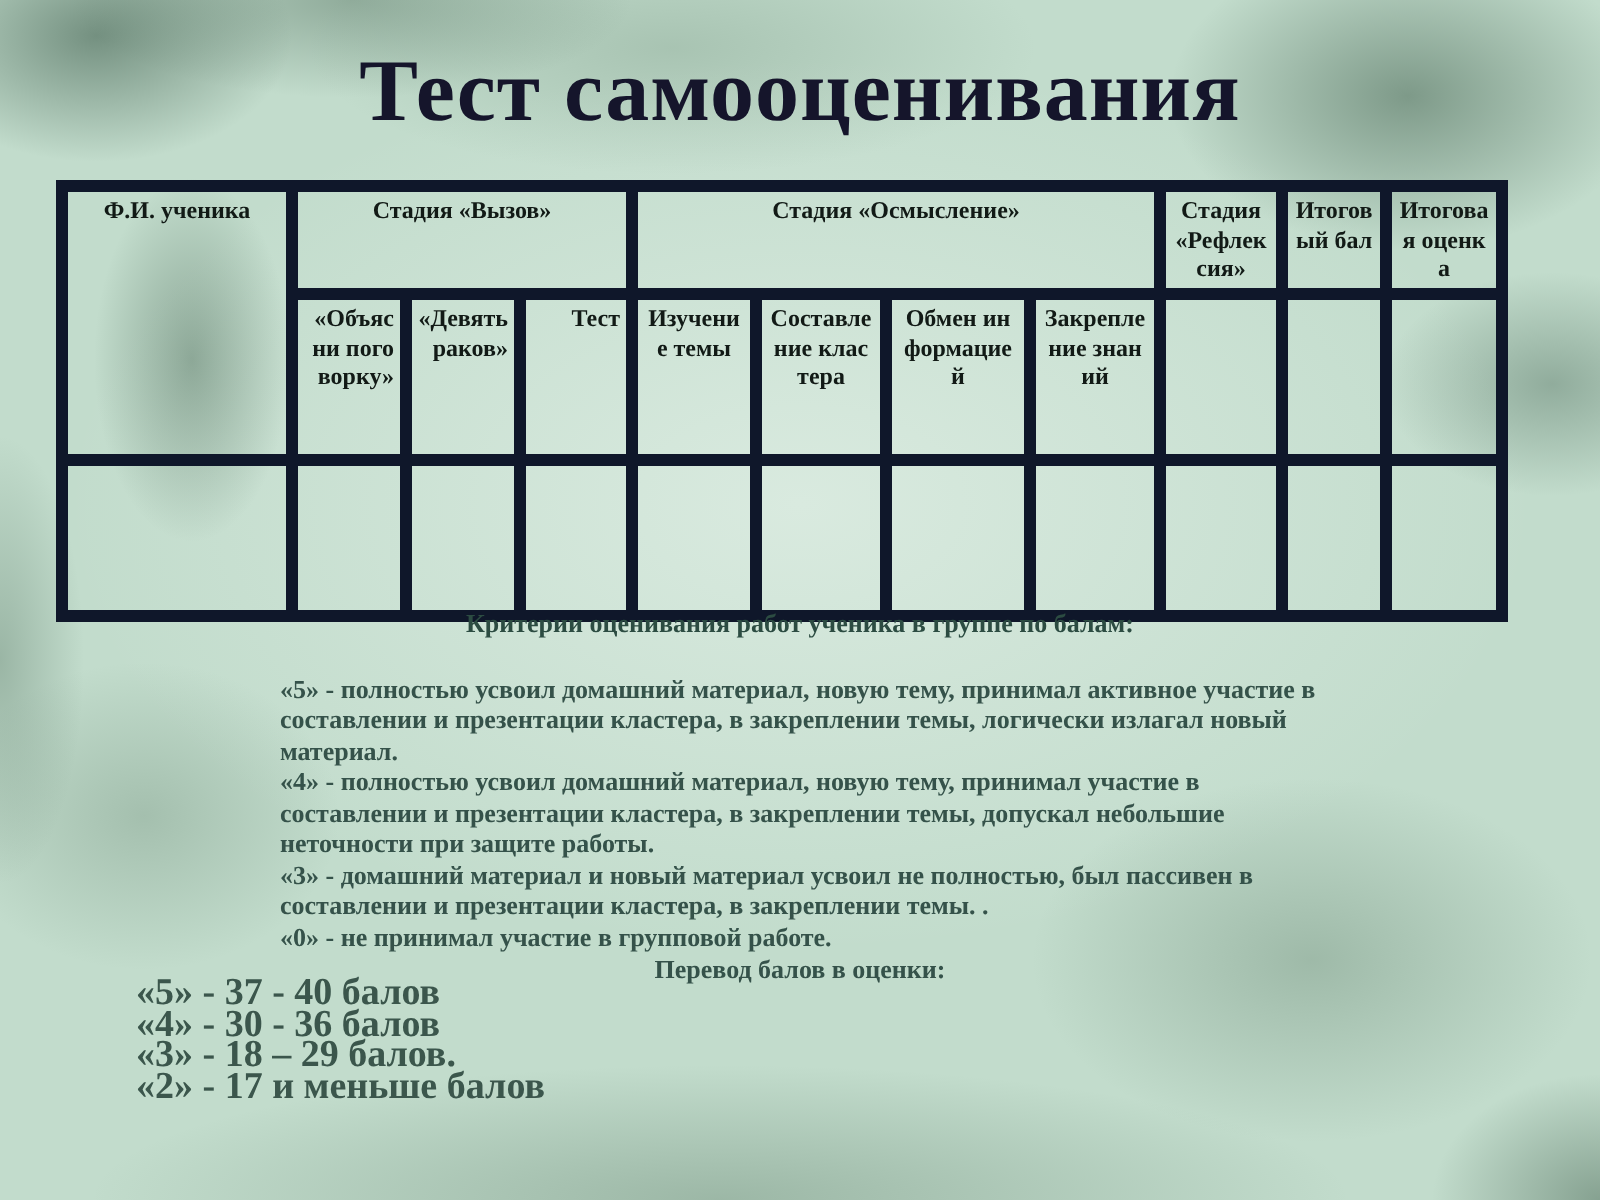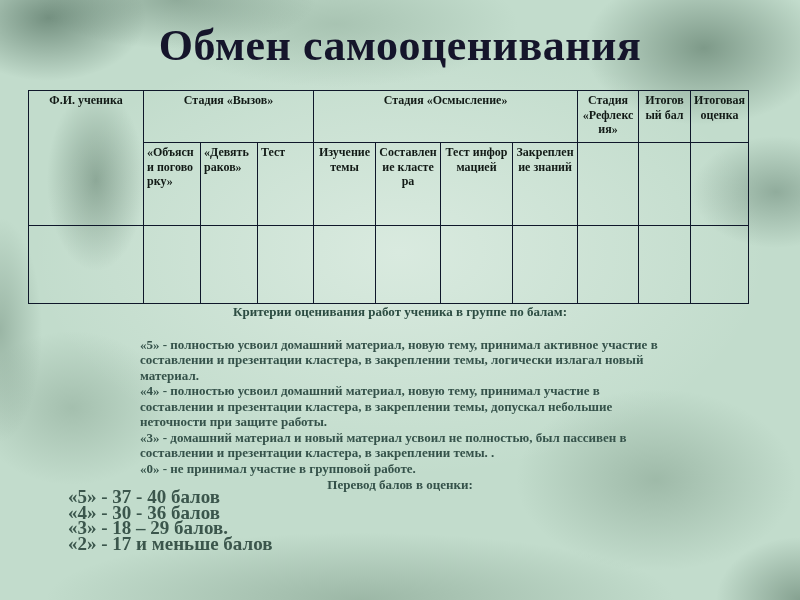--- a/index.html
+++ b/index.html
@@ -32,32 +32,32 @@
     letter-spacing: 0.5px;
   }
   table.assessment {
     position: absolute;
     left: 28px; top: 90px;
     width: 720px; height: 213px;
     border-collapse: collapse;
     table-layout: fixed;
   }
   table.assessment td {
-    border: 1px solid #0f172a;
+    border: 6px solid #0f172a;
     vertical-align: top;
     padding: 2px 3px;
     font-size: 12px;
     font-weight: bold;
     line-height: 1.22;
     color: #121a16;
     text-align: center;
     word-break: break-all;
     overflow: hidden;
   }
-  table.assessment td.ta-left { text-align: left; }
+  table.assessment td.ta-left { text-align: right; }
   tr.r1 { height: 52px; }
   tr.r2 { height: 83px; }
   tr.r3 { height: 78px; }
   .criteria-block {
     position: absolute;
     left: 140px; top: 304px;
     width: 520px;
     color: #35524a;
     font-size: 13px;
     font-weight: bold;
@@ -79,21 +79,21 @@
     color: #3b564c;
     font-size: 19px;
     font-weight: bold;
     line-height: 15.5px;
     list-style: none;
   }
 </style>
 </head>
 <body>
 
-<h1 class="slide-title">Обмен самооценивания</h1>
+<h1 class="slide-title">Тест самооценивания</h1>
 
 <table class="assessment">
   <colgroup>
     <col style="width:115px">
       <col style="width:57px">
       <col style="width:57px">
       <col style="width:56px">
     <col style="width:62px">
       <col style="width:65px">
       <col style="width:72px">
@@ -110,21 +110,21 @@
     <td>Стадия «Рефлексия»</td>
     <td>Итоговый бал</td>
     <td>Итоговая оценка</td>
   </tr>
   <tr class="r2">
     <td class="ta-left">«Объясни поговорку»</td>
     <td class="ta-left">«Девять раков»</td>
     <td class="ta-left">Тест</td>
     <td>Изучение темы</td>
     <td>Составление кластера</td>
-    <td>Тест информацией</td>
+    <td>Обмен информацией</td>
     <td>Закрепление знаний</td>
     <td></td>
     <td></td>
     <td></td>
   </tr>
   <tr class="r3">
     <td></td>
     <td></td>
     <td></td>
     <td></td>

